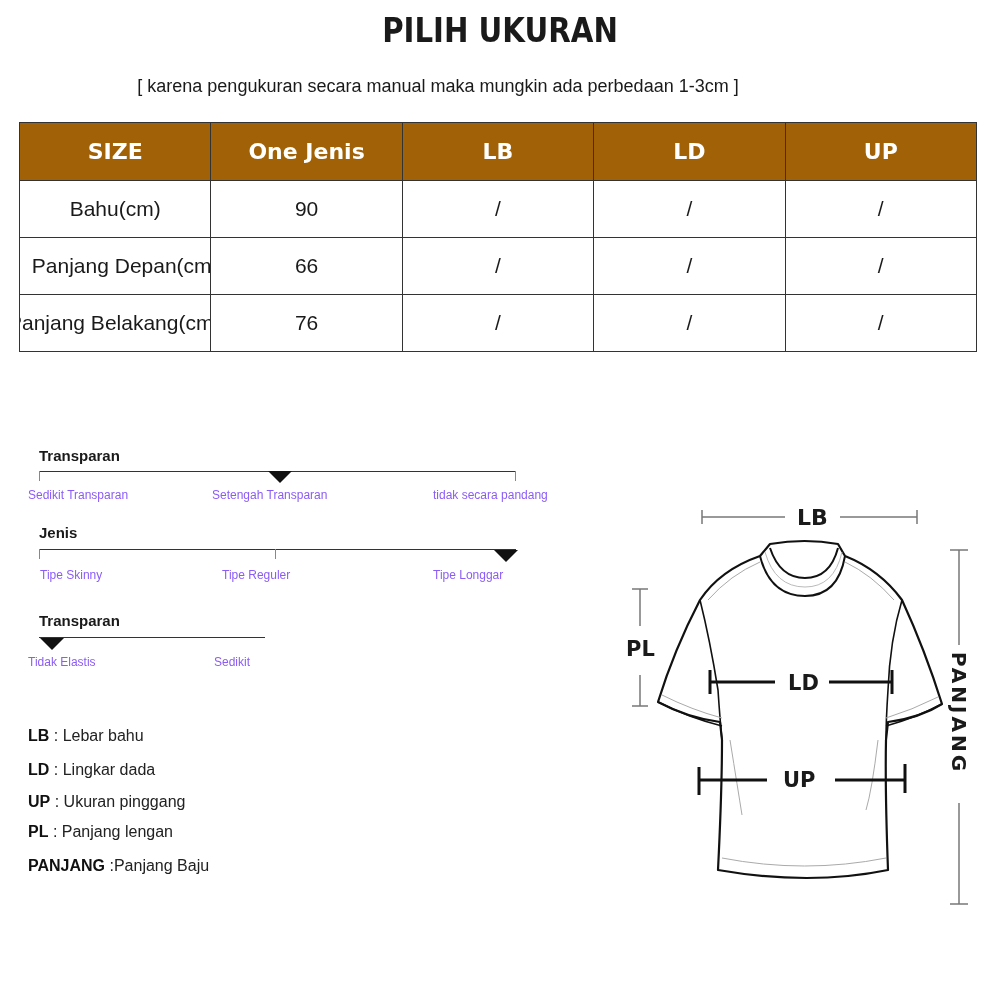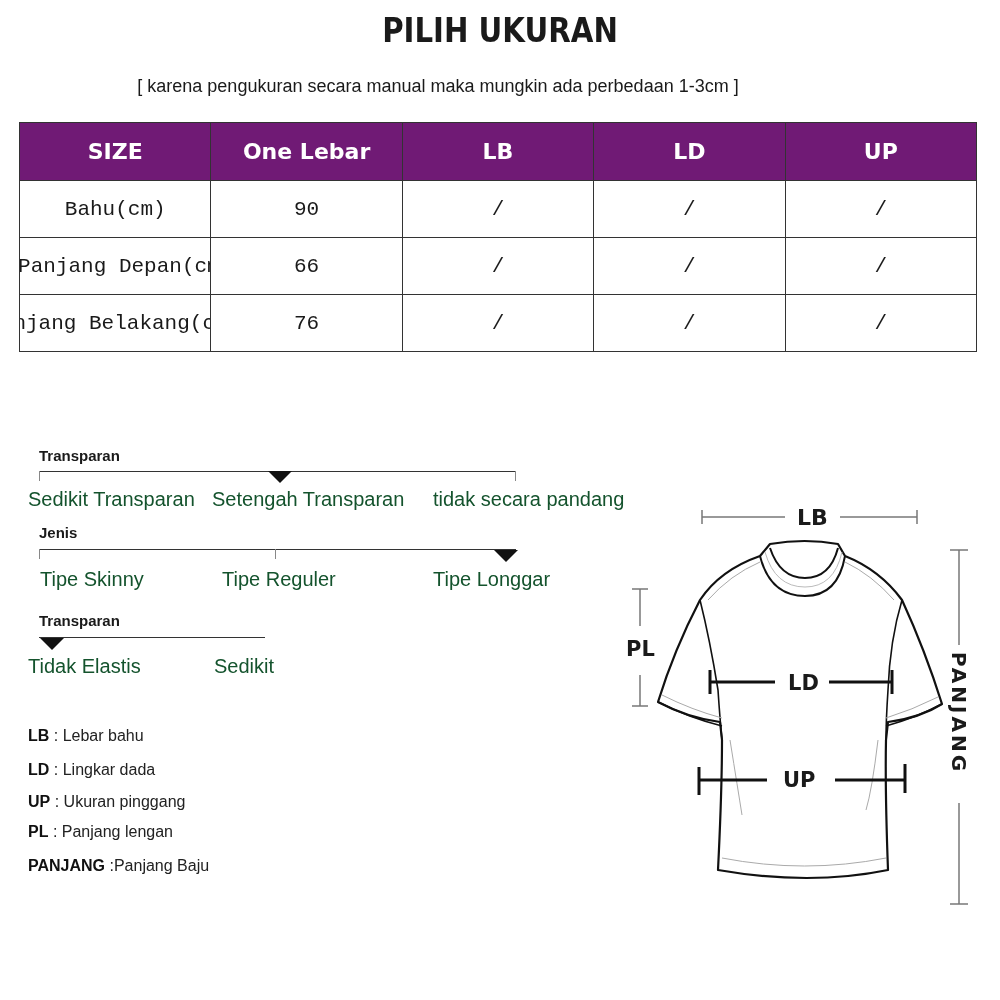--- a/index.html
+++ b/index.html
@@ -1,44 +1,44 @@
 <!DOCTYPE html>
 <html><head>
 <meta charset="utf-8">
 <style>
   html, body { margin: 0; padding: 0; background: #ffffff; }
   body { width: 1000px; height: 1000px; position: relative; overflow: hidden; font-family: "Liberation Sans", sans-serif; color: #1a1a1a; }
   .title { position: absolute; top: 10px; left: 0; width: 1000px; text-align: center; font-family: "DejaVu Sans", sans-serif; font-weight: bold; font-size: 34px; letter-spacing: 0px; transform: scaleX(0.86); color: #1a1a1a; }
   .subtitle { position: absolute; top: 76px; left: 0; width: 876px; text-align: center; font-size: 18px; color: #1a1a1a; }
   table.size { position: absolute; top: 122px; left: 19px; width: 958px; border-collapse: collapse; table-layout: fixed; }
-  table.size th { background: #701a75; color: #ffffff; font-family: "DejaVu Sans", sans-serif; font-weight: bold; font-size: 22px; height: 57px; border: 1.5px solid #333; text-align: center; padding: 0; }
-  table.size td { height: 56px; border: 1.5px solid #333; text-align: center; font-size: 21px; padding: 0; white-space: nowrap; overflow: visible; color: #1a1a1a; font-family: Liberation Mono, monospace; }
+  table.size th { background: #a16207; color: #ffffff; font-family: "DejaVu Sans", sans-serif; font-weight: bold; font-size: 22px; height: 57px; border: 1.5px solid #333; text-align: center; padding: 0; }
+  table.size td { height: 56px; border: 1.5px solid #333; text-align: center; font-size: 21px; padding: 0; white-space: nowrap; overflow: visible; color: #1a1a1a; }
   table.size td.label { overflow: hidden; text-overflow: clip; }
   table.size td.label span { display: inline-block; }
   .section-label { position: absolute; font-weight: bold; font-size: 15px; color: #1a1a1a; }
   .bar { position: absolute; height: 1px; background: #333; }
   .tick { position: absolute; width: 1px; background: #888; }
   .marker { position: absolute; width: 0; height: 0; border-left: 12px solid transparent; border-right: 12px solid transparent; border-top: 12px solid #111; }
-  .opt { position: absolute; font-size: 20px; color: #14532d; white-space: nowrap; }
+  .opt { position: absolute; font-size: 12px; color: #8b5cf6; white-space: nowrap; }
   .legend { position: absolute; left: 28px; font-size: 16px; color: #222; white-space: nowrap; }
   .legend b { font-weight: bold; color: #111; }
   .diagram { position: absolute; left: 610px; top: 490px; width: 390px; height: 440px; }
   .dim-label { position: absolute; font-family: "DejaVu Sans", sans-serif; font-weight: bold; color: #1a1a1a; }
 </style>
 </head>
 <body>
 
 <div class="title">PILIH UKURAN</div>
 <div class="subtitle">[ karena pengukuran secara manual maka mungkin ada perbedaan 1-3cm ]</div>
 
 <table class="size">
   <thead>
     <tr>
       <th>SIZE</th>
-      <th>One Lebar</th>
+      <th>One Jenis</th>
       <th>LB</th>
       <th>LD</th>
       <th>UP</th>
     </tr>
   </thead>
   <tbody>
     <tr>
       <td class="label"><span>Bahu(cm)</span></td>
       <td>90</td>
       <td>/</td>

